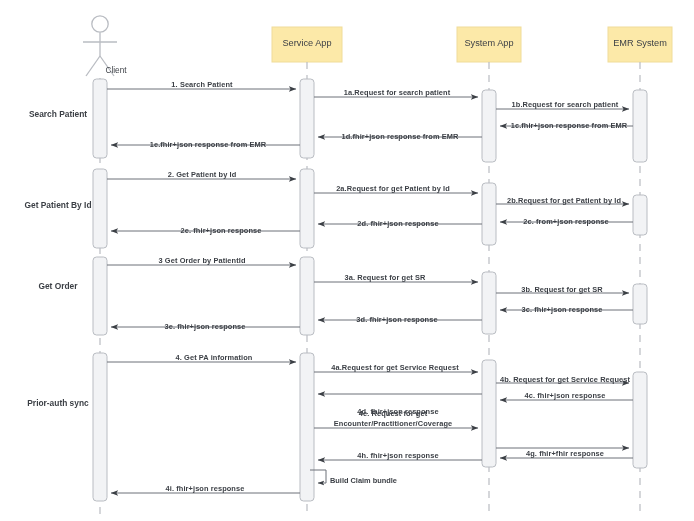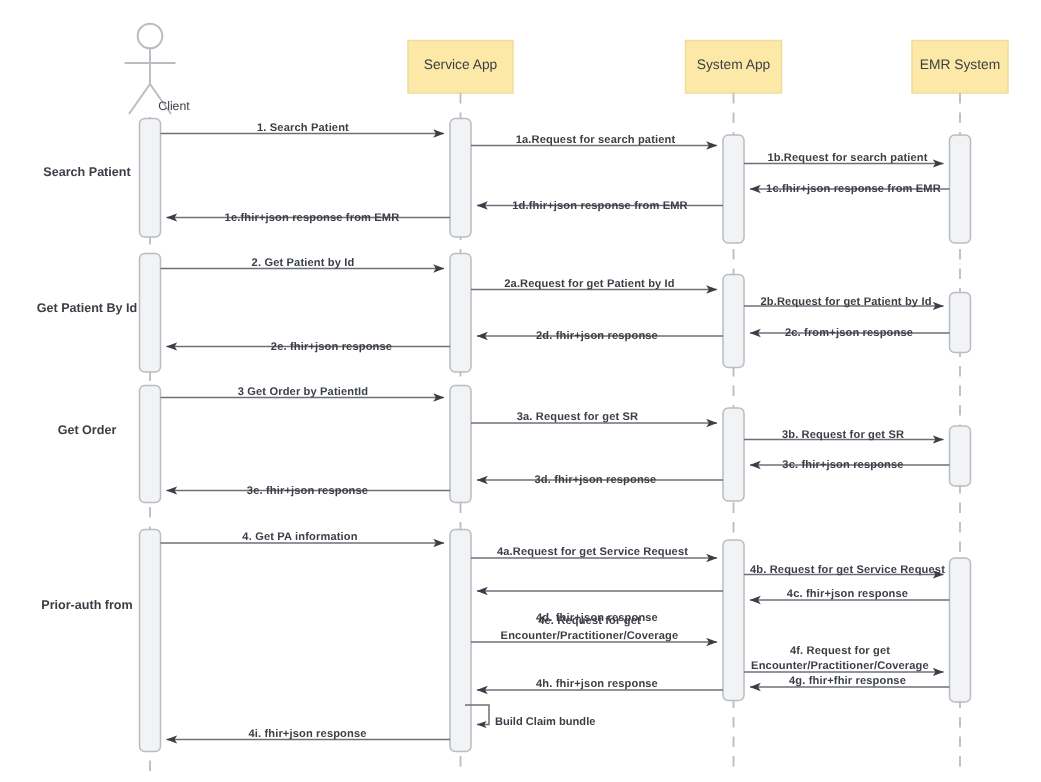--- a/index.html
+++ b/index.html
@@ -161,21 +161,21 @@
 
   <div class="actor-title" style="left:100px;top:66px;margin-left:16px;">Client</div>
 
   <div class="participant-title" style="left:307px;top:38px;">Service App</div>
   <div class="participant-title" style="left:489px;top:38px;">System App</div>
   <div class="participant-title" style="left:640px;top:38px;">EMR System</div>
 
   <div class="section-label" style="left:58px;top:114px;">Search Patient</div>
   <div class="section-label" style="left:58px;top:205px;">Get Patient By Id</div>
   <div class="section-label" style="left:58px;top:286px;">Get Order</div>
-  <div class="section-label" style="left:58px;top:403px;">Prior-auth from</div>
+  <div class="section-label" style="left:58px;top:403px;">Prior-auth sync</div>
 
   <div class="msg-label" style="left:202px;top:80px;">1.  Search Patient</div>
   <div class="msg-label" style="left:397px;top:88px;">1a.Request for search patient</div>
   <div class="msg-label" style="left:565px;top:100px;">1b.Request for search patient</div>
   <div class="msg-label" style="left:569px;top:121px;">1c.fhir+json response from EMR</div>
   <div class="msg-label" style="left:400px;top:132px;">1d.fhir+json response from EMR</div>
   <div class="msg-label" style="left:208px;top:140px;">1e.fhir+json response from EMR</div>
 
   <div class="msg-label" style="left:202px;top:170px;">2. Get Patient by Id</div>
   <div class="msg-label" style="left:393px;top:184px;">2a.Request for get Patient by Id</div>
@@ -184,26 +184,25 @@
   <div class="msg-label" style="left:398px;top:219px;">2d. fhir+json response</div>
   <div class="msg-label" style="left:205px;top:226px;margin-left:16px;">2e. fhir+json response</div>
 
   <div class="msg-label" style="left:202px;top:256px;text-align:center;">3 Get Order by PatientId</div>
   <div class="msg-label" style="left:385px;top:273px;">3a. Request for get SR</div>
   <div class="msg-label" style="left:562px;top:285px;">3b. Request for get SR</div>
   <div class="msg-label" style="left:562px;top:305px;">3c. fhir+json response</div>
   <div class="msg-label" style="left:397px;top:315px;">3d. fhir+json response</div>
   <div class="msg-label" style="left:205px;top:322px;">3e. fhir+json response</div>
 
-  <div class="msg-label" style="left:200px;top:353px;">4. Get PA information</div>
+  <div class="msg-label" style="left:214px;top:353px;">4. Get PA information</div>
   <div class="msg-label" style="left:395px;top:363px;">4a.Request for get Service Request</div>
   <div class="msg-label" style="left:565px;top:375px;">4b. Request for get Service Request</div>
   <div class="msg-label" style="left:565px;top:391px;">4c. fhir+json response</div>
   <div class="msg-label" style="left:398px;top:386px;margin-top:21px;">4d. fhir+json response</div>
   <div class="msg-label two-line" style="left:393px;top:409px;width:150px;">4e. Request for get Encounter/Practitioner/Coverage</div>
-  <div class="msg-label two-line" style="left:560px;top:429px;width:140px;">4f. Request for get Encounter/Practitioner/Coverage</div>
   <div class="msg-label" style="left:565px;top:449px;">4g. fhir+fhir response</div>
   <div class="msg-label" style="left:398px;top:451px;">4h. fhir+json response</div>
   <div class="msg-label" style="left:205px;top:484px;">4i. fhir+json response</div>
 
   <div class="self-label" style="left:330px;top:476px;">Build Claim bundle</div>
 
 </div>
 
 </body></html>

